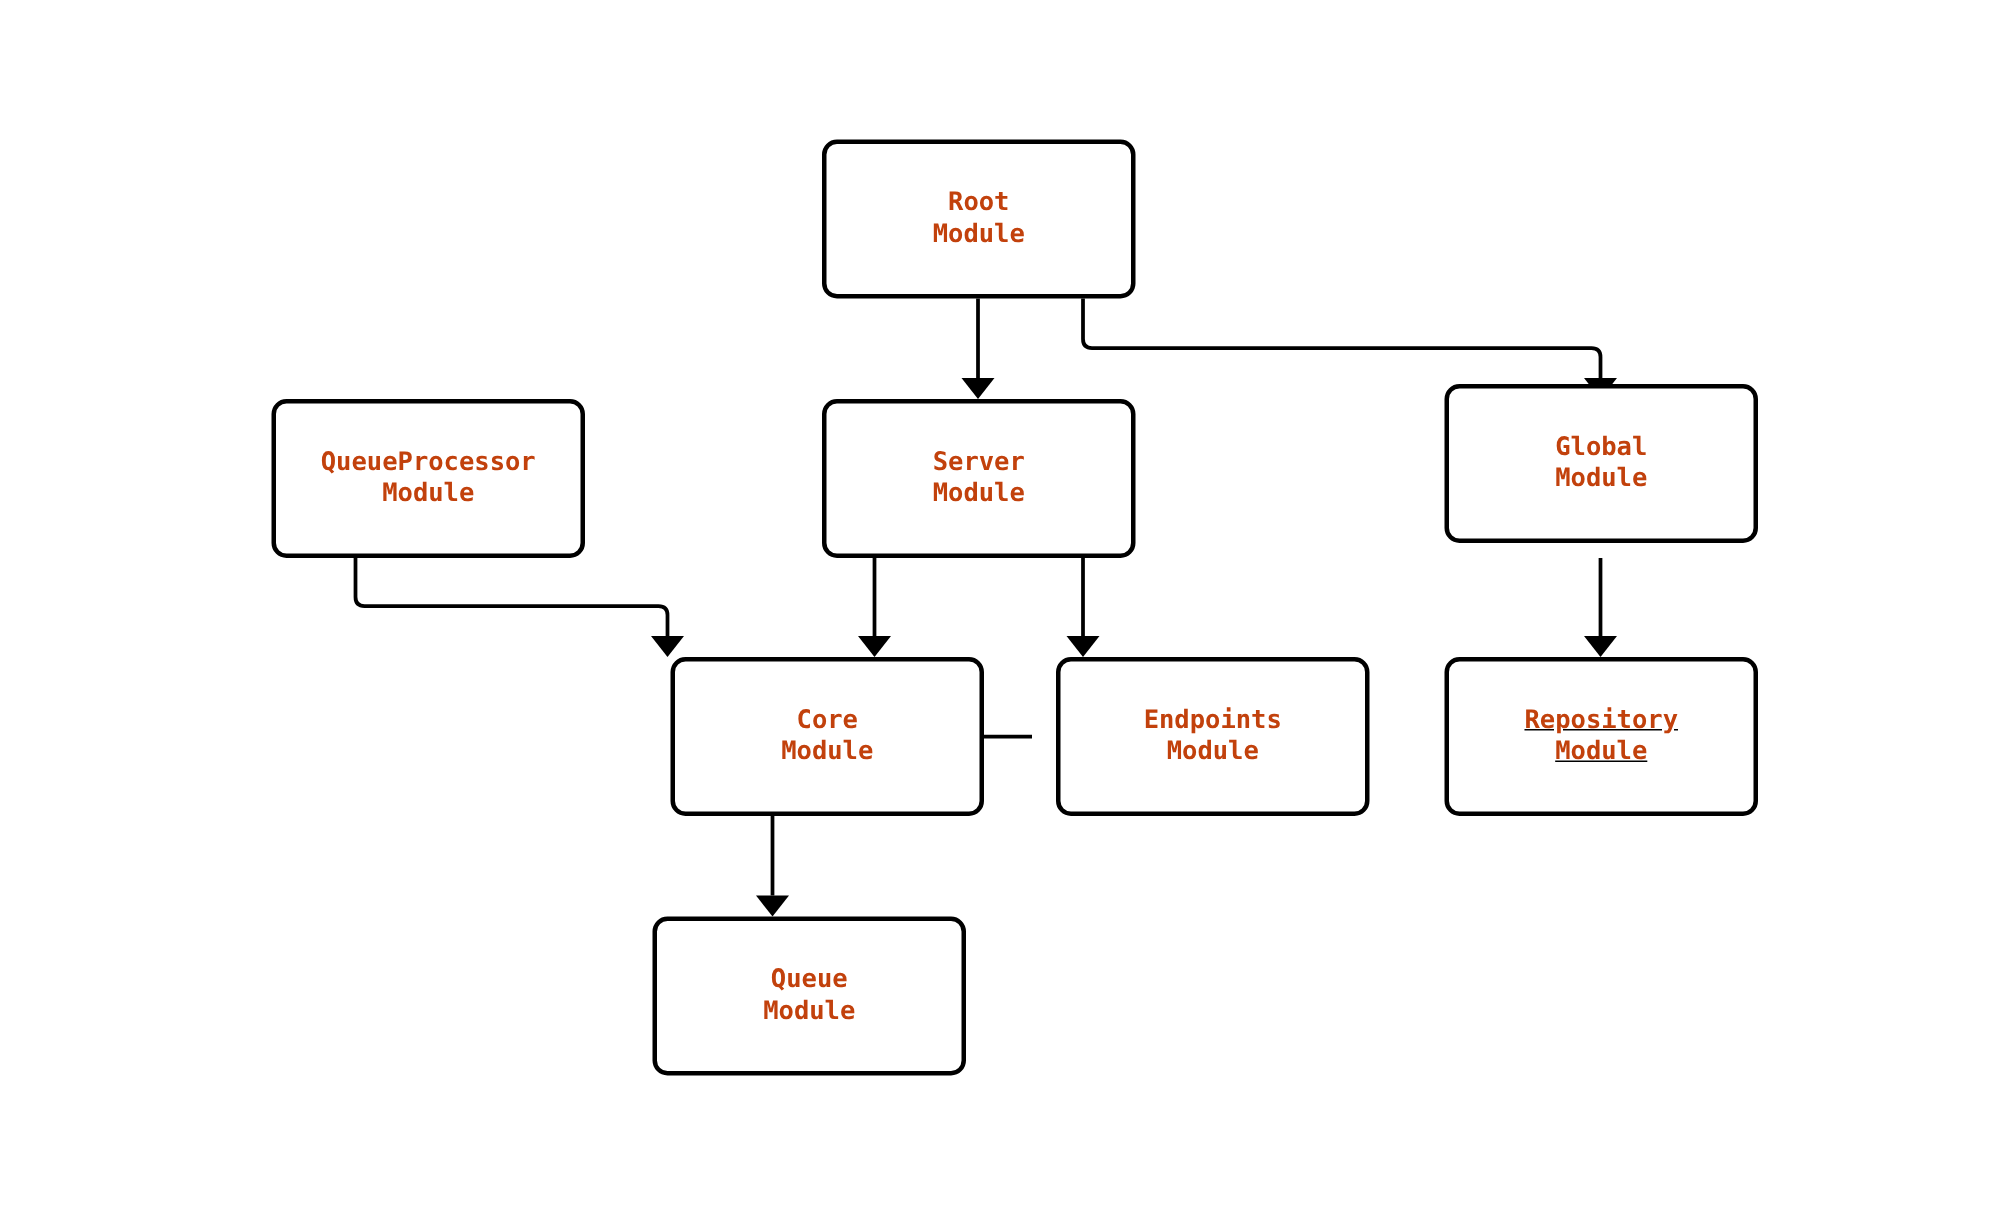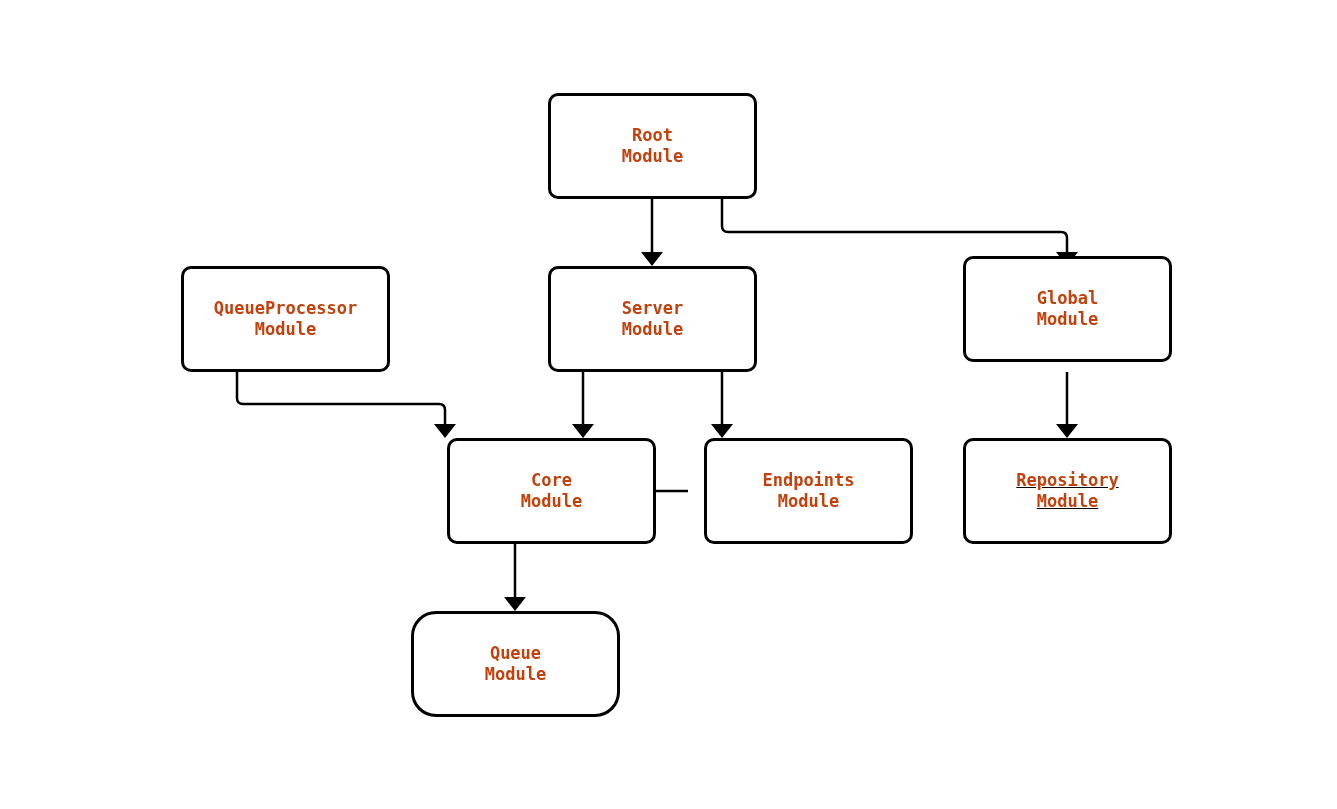--- a/index.html
+++ b/index.html
@@ -52,21 +52,21 @@
     line-height: 21px;
   }
   
   .n-root          { left: 548px; top:  93px; }
   .n-queueprocessor{ left: 133px; top: 266px; margin-left: 48px; }
   .n-server        { left: 548px; top: 266px; }
   .n-global        { left: 963px; top: 256px; }
   .n-core          { left: 411px; top: 438px; margin-left: 36px; }
   .n-endpoints     { left: 704px; top: 438px; }
   .n-repository    { left: 963px; top: 438px; text-decoration: underline; }
-  .n-queue         { left: 411px; top: 611px; border-radius: 25px; }
+  .n-queue         { left: 435px; top: 611px; }
 </style>
 </head>
 <body>
 
 <div class="canvas">
 
   <svg class="edges-layer" viewBox="0 0 1337 809" xmlns="http://www.w3.org/2000/svg">
 
     <g>
       <path d="M652 199 V252"></path>

